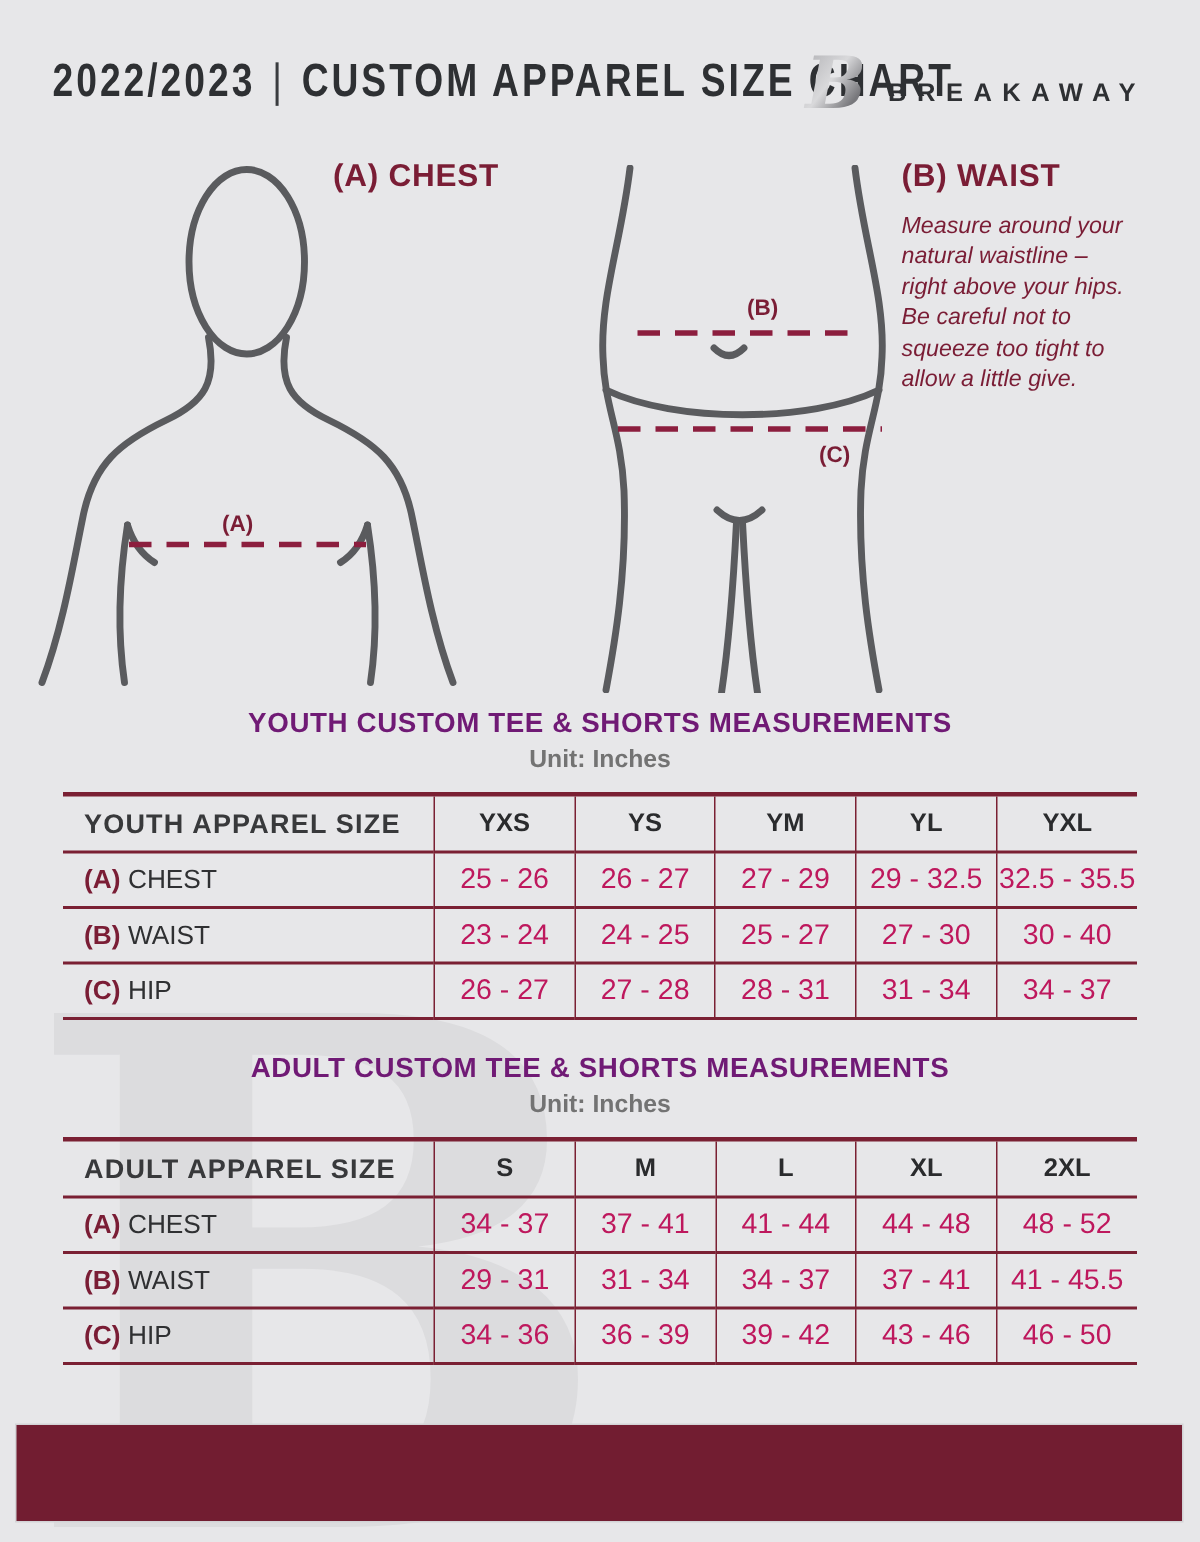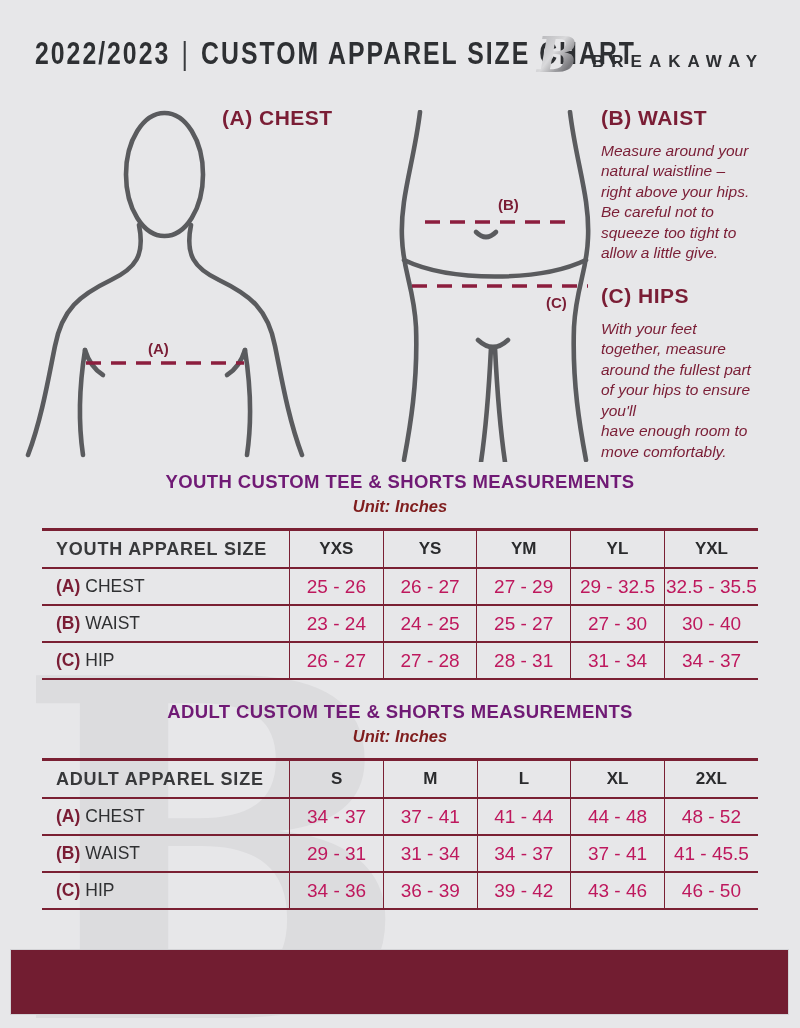--- a/index.html
+++ b/index.html
@@ -49,21 +49,21 @@
     margin:11px 0 0 0; font-size:15.5px; line-height:1.32; font-style:italic;
     color:var(--accent,#7a1d35); white-space:pre-line;
   }
   
   .sec-title{
     position:absolute; width:100%; text-align:center; z-index:1;
     font-size:18.5px; font-weight:bold; letter-spacing:.4px; color:#701a75;
   }
   .sec-unit{
     position:absolute; width:100%; text-align:center; z-index:1;
-    font-size:16.5px; font-style:italic; font-weight:bold; color:#7f1d1d;
+    font-size:16.5px; font-weight:bold; color:#737373;
   }
   table.size{
     position:absolute; left:42px; width:716px; z-index:1;
     border-collapse:separate; border-spacing:0;
     border-top:3px solid var(--table-border,#7a2033);
   }
   table.size th, table.size td{padding:0; background:transparent;}
   table.size th{
     height:36px; font-size:17px; font-weight:bold; color:#2a2b2d;
     border-bottom:2.5px solid var(--table-border,#7a2033); text-align:center;
@@ -145,30 +145,20 @@
   </div>
   <div class="instr" style="left:601px;top:106px;width:192px;">
     <h3>(B) WAIST</h3>
     <p>Measure around your
 natural waistline –
 right above your hips.
 Be careful not to
 squeeze too tight to
 allow a little give.</p>
   </div>
-  <div class="instr" style="left:601px;top:284px;width:192px;">
-    <h3>(C) HIPS</h3>
-    <p>With your feet
-together, measure
-around the fullest part
-of your hips to ensure
-you'll
-have enough room to
-move comfortably.</p>
-  </div>
 
   <div class="sec-title" style="top:471px;">YOUTH CUSTOM TEE &amp; SHORTS MEASUREMENTS</div>
   <div class="sec-unit" style="top:497px;">Unit: Inches</div>
   <table class="size" id="youth-table" style="top:528px;">
     <thead>
         <tr>
           <th>YOUTH APPAREL SIZE</th>
           <th>YXS</th>
           <th>YS</th>
           <th>YM</th>

